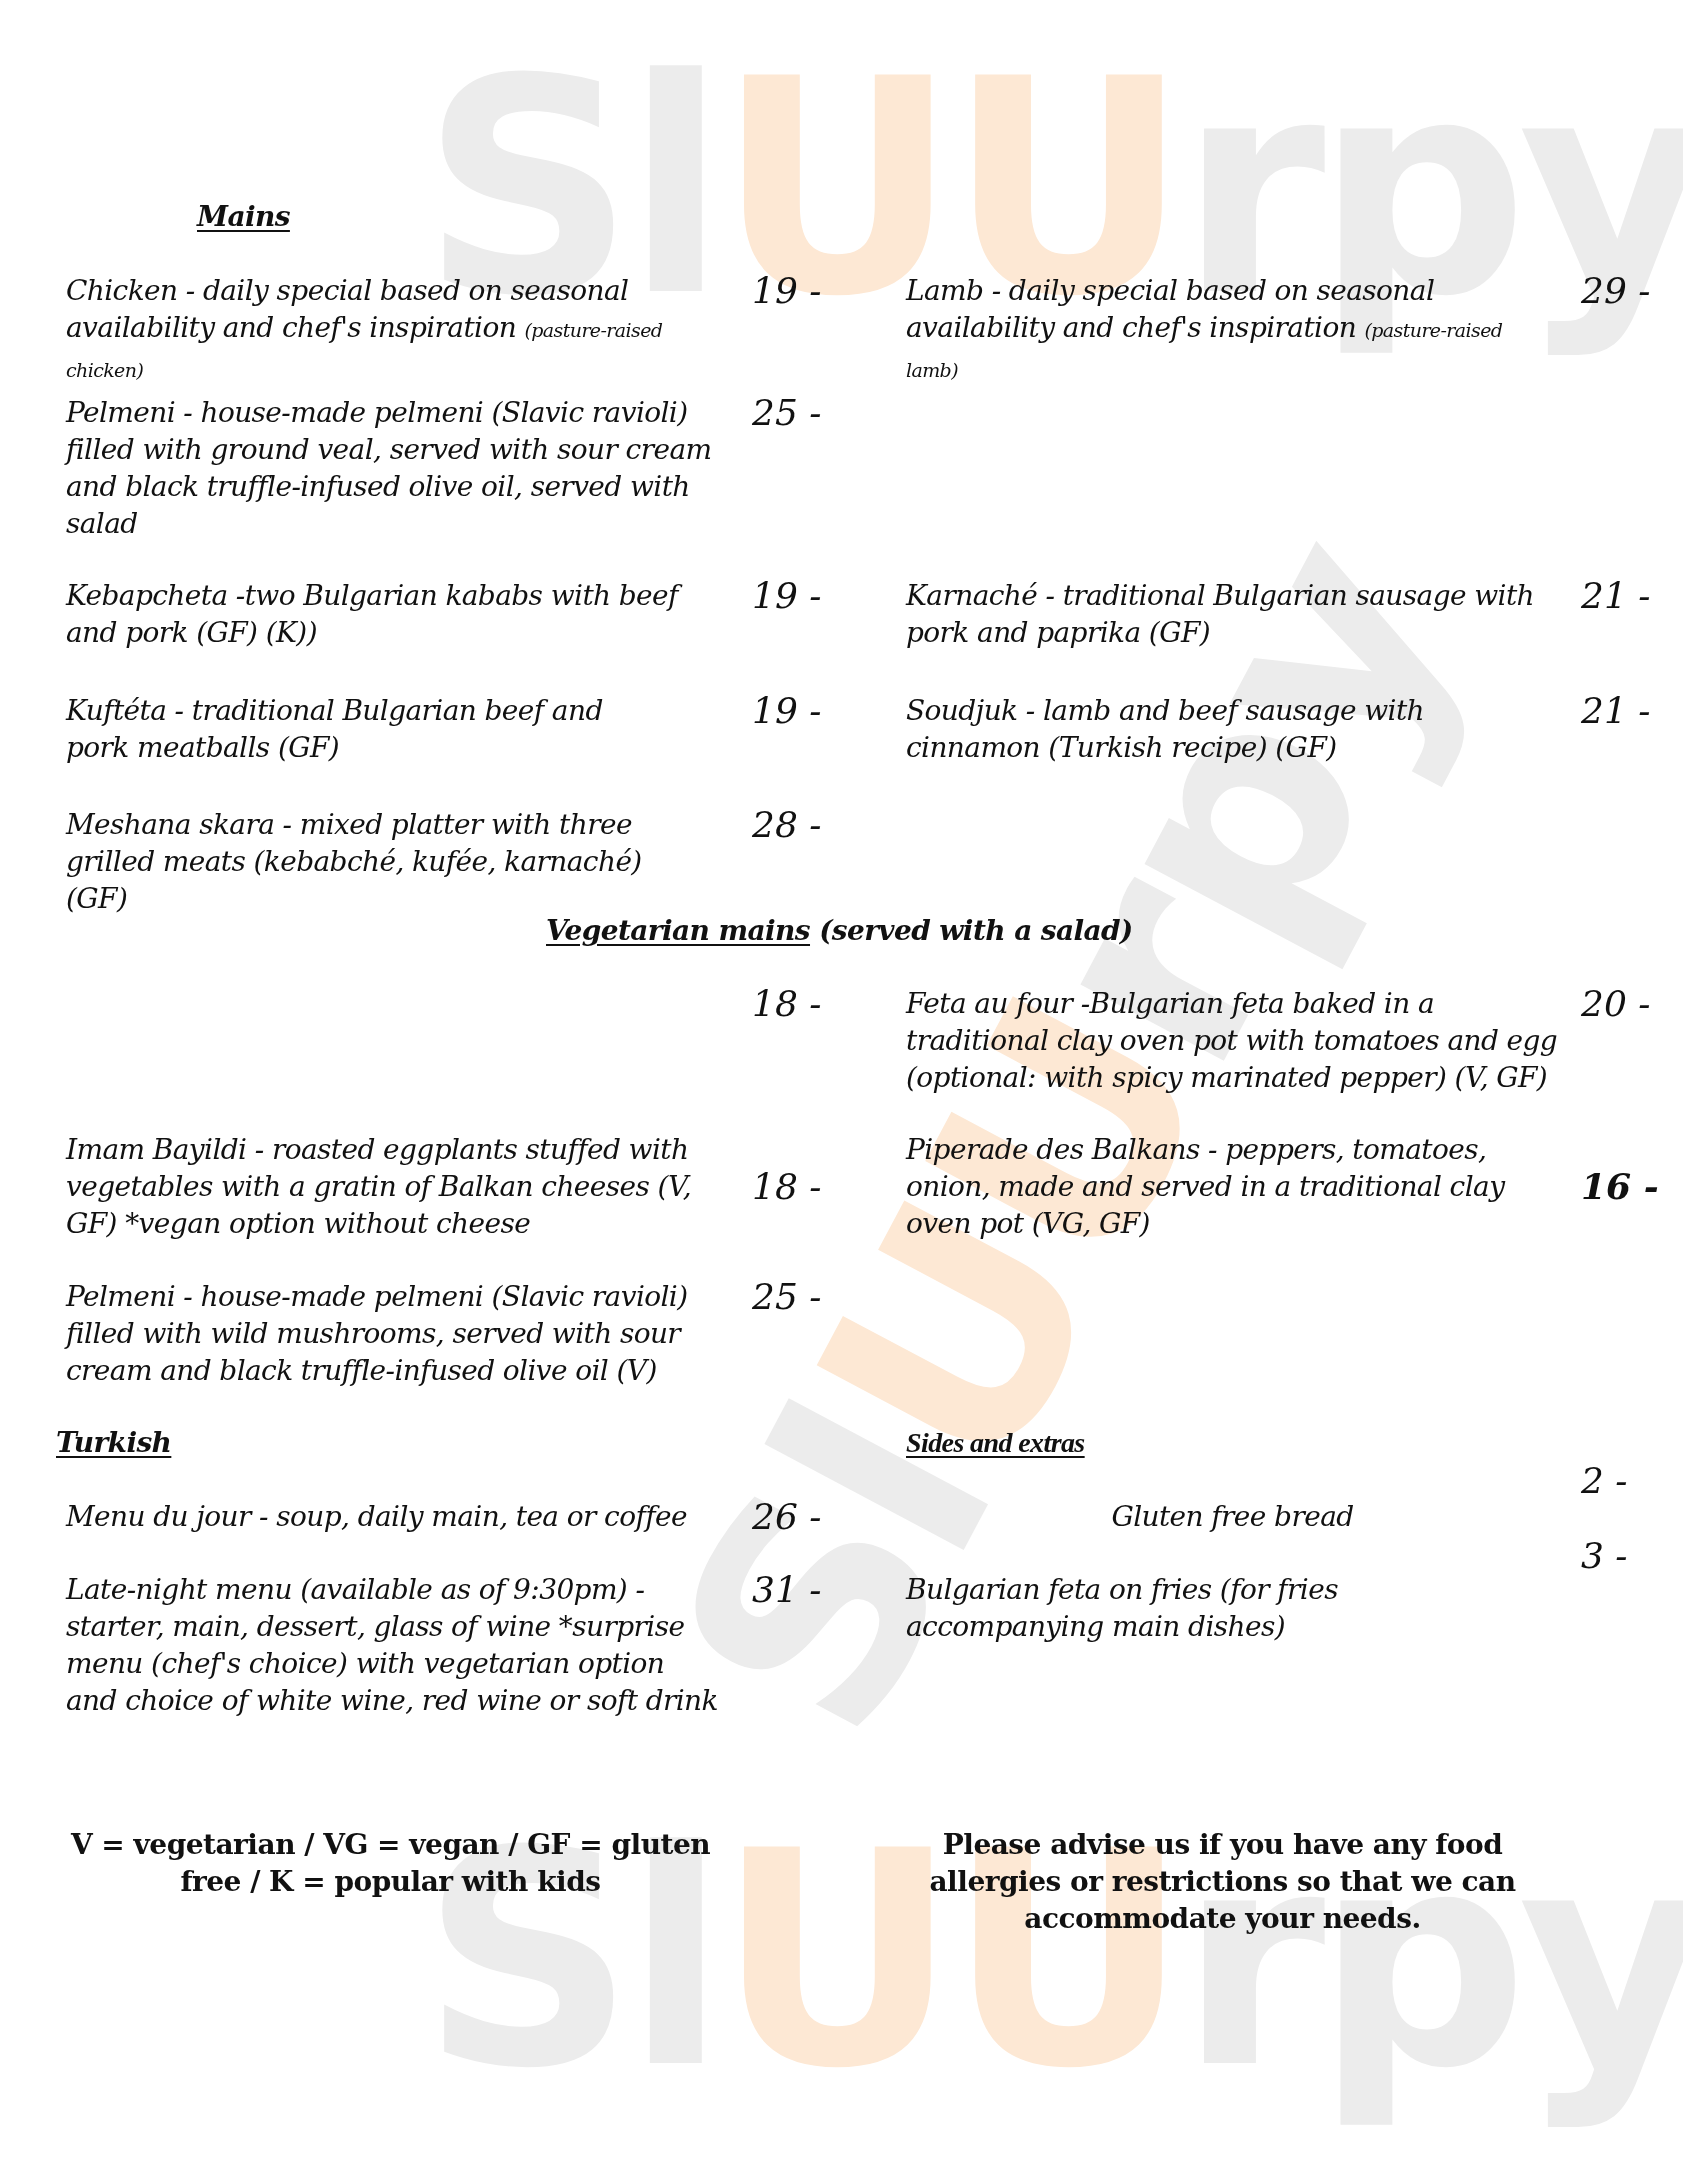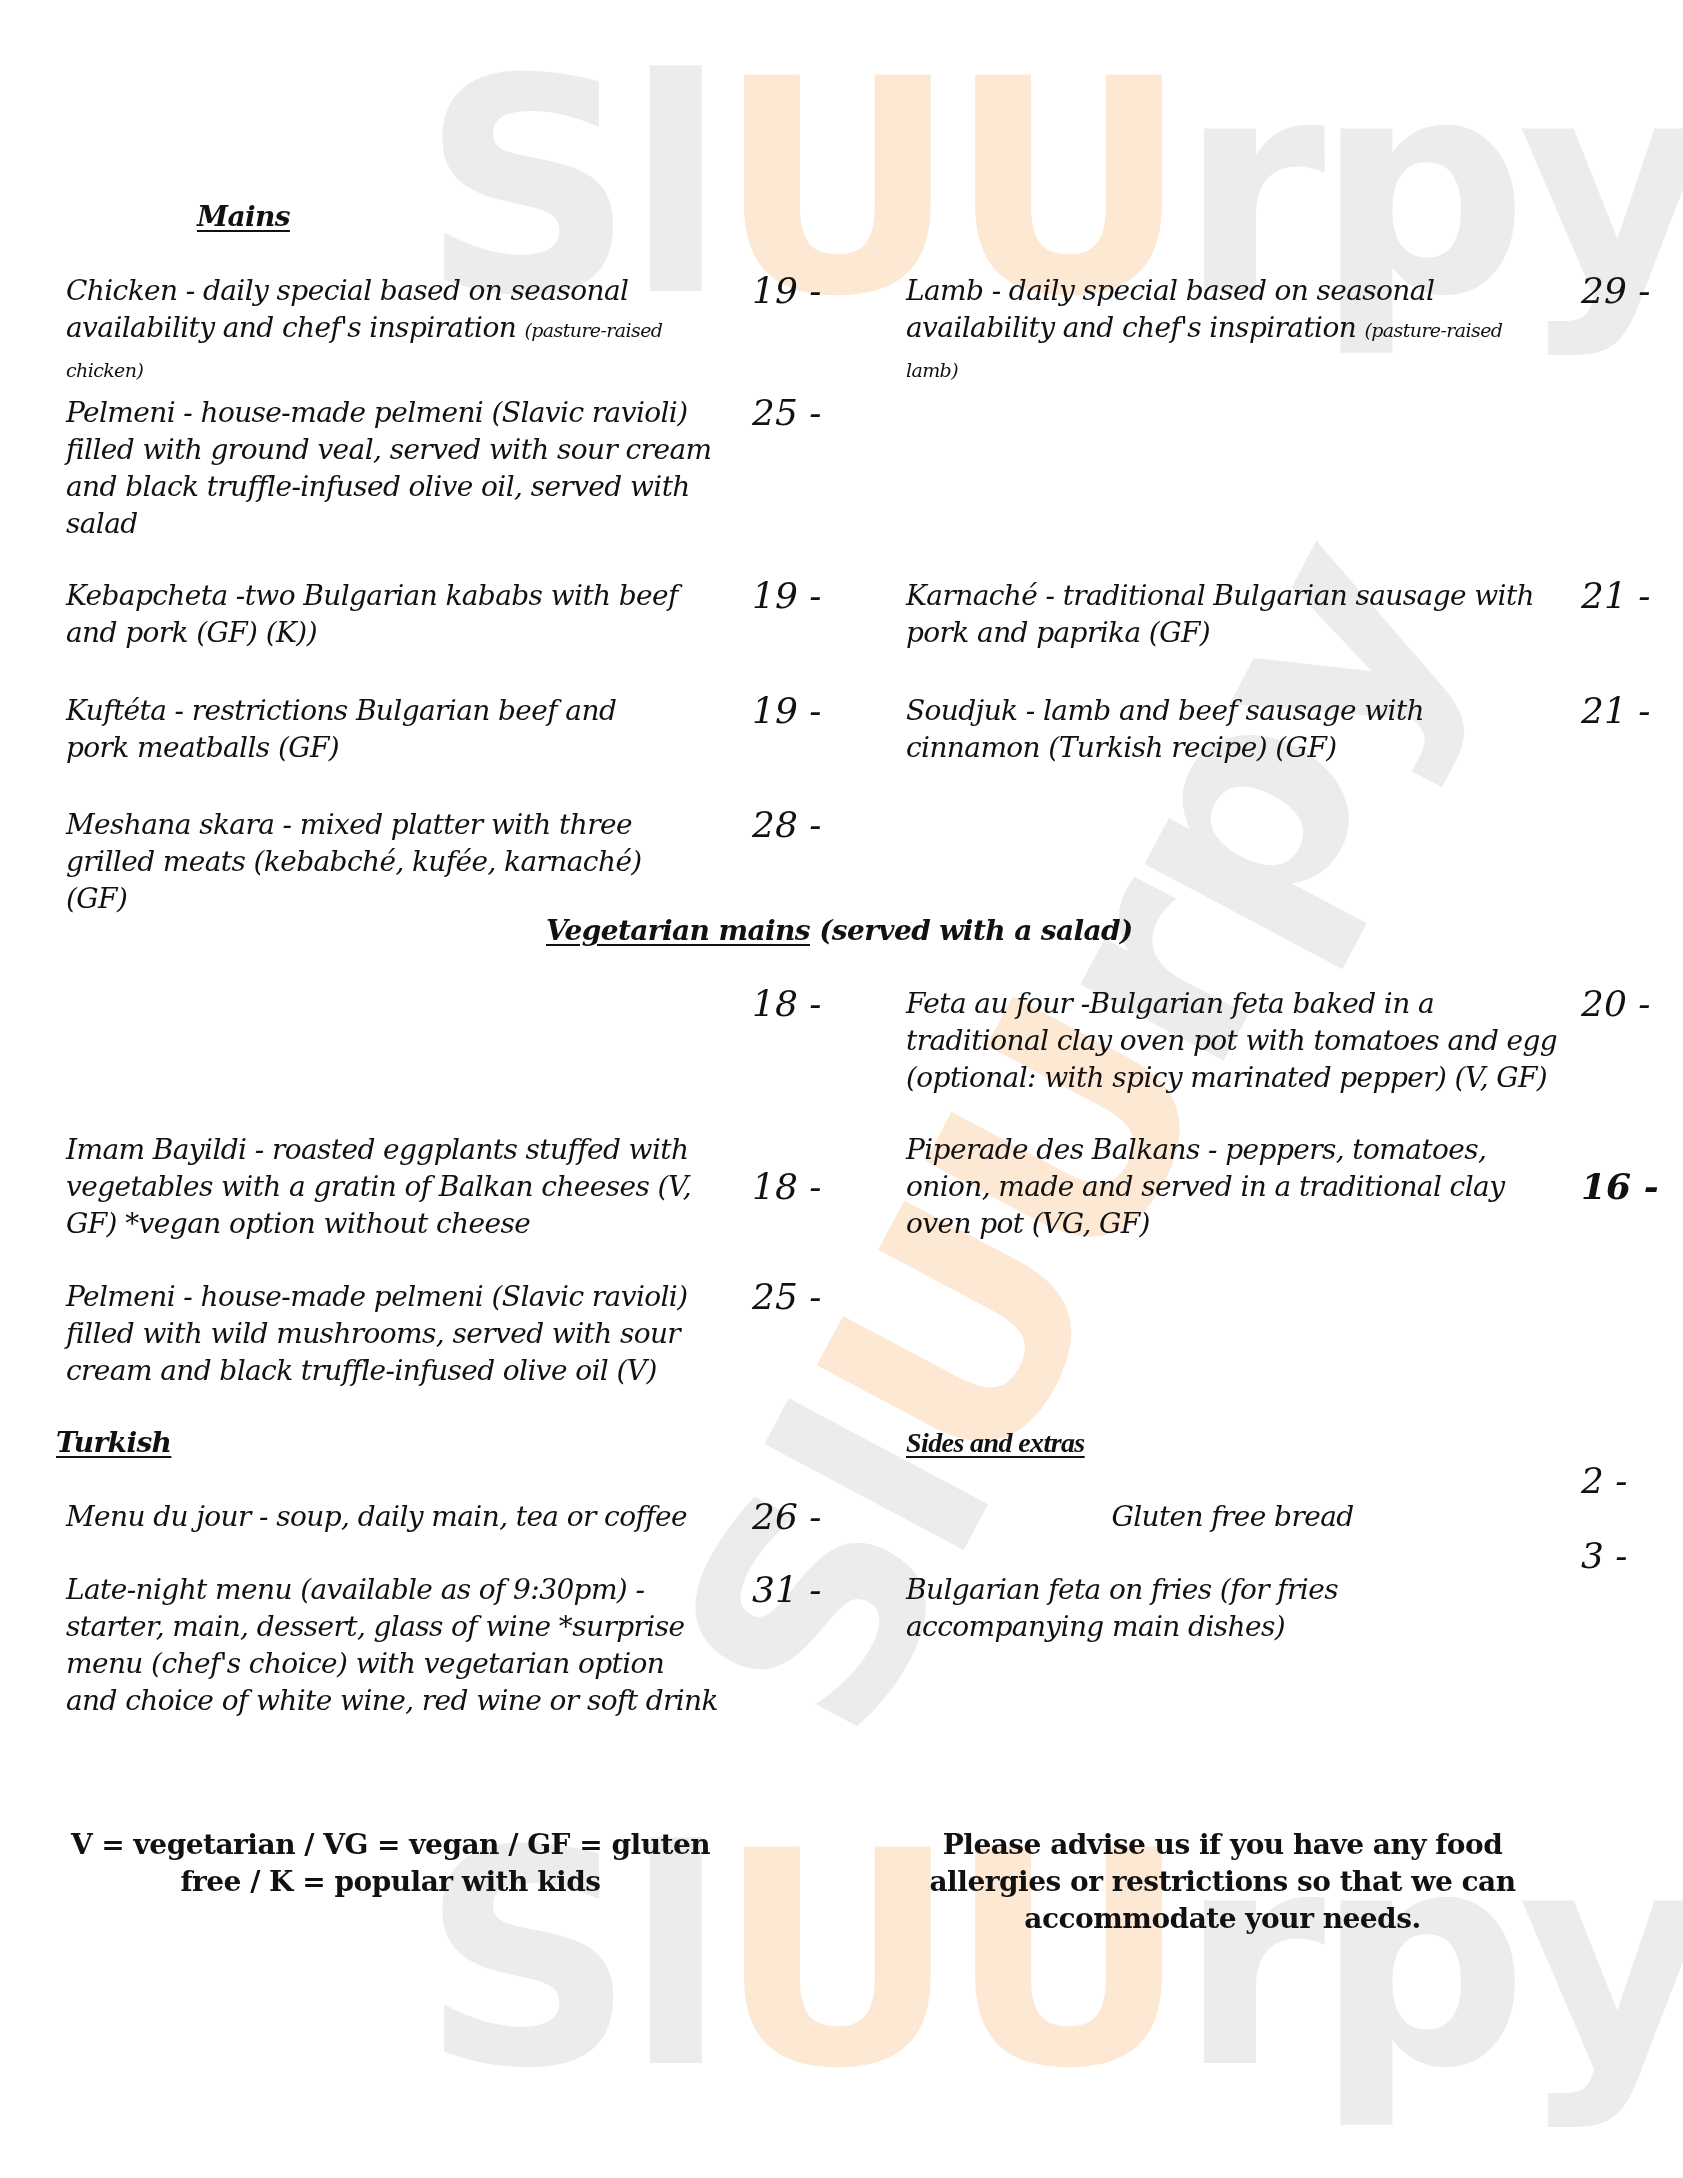--- a/index.html
+++ b/index.html
@@ -58,21 +58,21 @@
   <div class="abs item lcol" style="top:394px; width:663px;">Pelmeni - house-made pelmeni (Slavic ravioli) filled with ground veal, served with sour cream and black truffle-infused olive oil, served with salad</div>
   <div class="abs price lprice" style="top:394px;">25 -</div>
 
 
   <div class="abs item lcol" style="top:577px; width:653px;">Kebapcheta -two Bulgarian kababs with beef and pork (GF) (K))</div>
   <div class="abs price lprice" style="top:577px;">19 -</div>
 
   <div class="abs item rcol" style="top:577px;">Karnaché - traditional Bulgarian sausage with pork and paprika (GF)</div>
   <div class="abs price rprice" style="top:577px;">21 -</div>
 
-  <div class="abs item lcol" style="top:692px; width:594px;">Kuftéta - restrictions Bulgarian beef and pork meatballs (GF)</div>
+  <div class="abs item lcol" style="top:692px; width:594px;">Kuftéta - traditional Bulgarian beef and pork meatballs (GF)</div>
   <div class="abs price lprice" style="top:692px;">19 -</div>
 
   <div class="abs item rcol" style="top:692px; width:614px;">Soudjuk - lamb and beef sausage with cinnamon (Turkish recipe) (GF)</div>
   <div class="abs price rprice" style="top:692px;">21 -</div>
 
   <div class="abs item lcol" style="top:806px; width:634px;">Meshana skara - mixed platter with three grilled meats (kebabché, kufée, karnaché) (GF)</div>
   <div class="abs price lprice" style="top:806px;">28 -</div>
 
   <div class="abs heading" style="left:546px; top:912px;">
     <u>Vegetarian mains</u><span> (served with a salad)</span>

